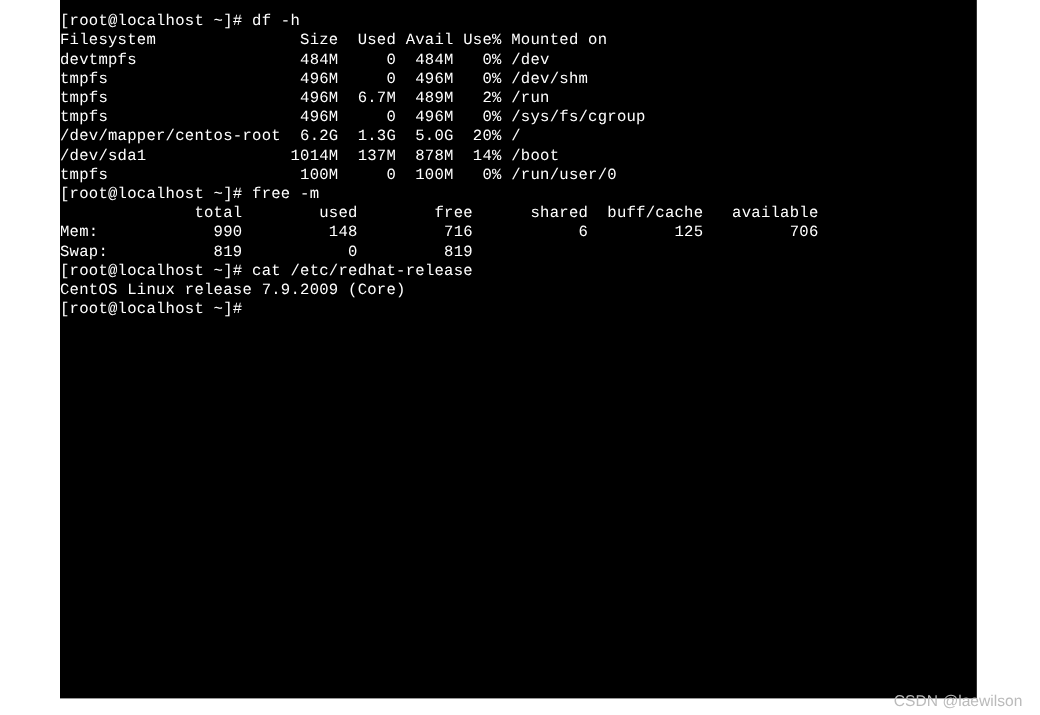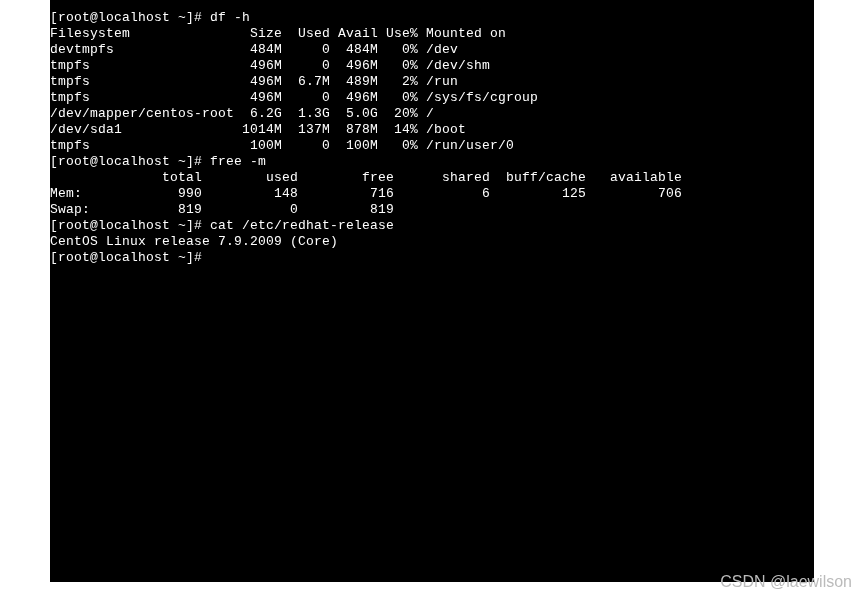--- a/index.html
+++ b/index.html
@@ -28,21 +28,21 @@
       overflow: hidden;
       white-space: pre;
       letter-spacing: 0.2px;
     }
     .watermark {
       position: absolute;
       right: 15px;
       bottom: 5px;
       color: #bbbbbb;
       font-family: Arial, sans-serif;
-      font-size: 16px;
+      font-size: 13px;
     }
   </style>
 </head>
 <body>
 
 <div class="terminal"><span>[root@localhost ~]#</span> <span>df -h</span>
 <span>Filesystem               Size  Used Avail Use% Mounted on</span>
 <span>devtmpfs                 484M     0  484M   0% /dev</span>
 <span>tmpfs                    496M     0  496M   0% /dev/shm</span>
 <span>tmpfs                    496M  6.7M  489M   2% /run</span>

